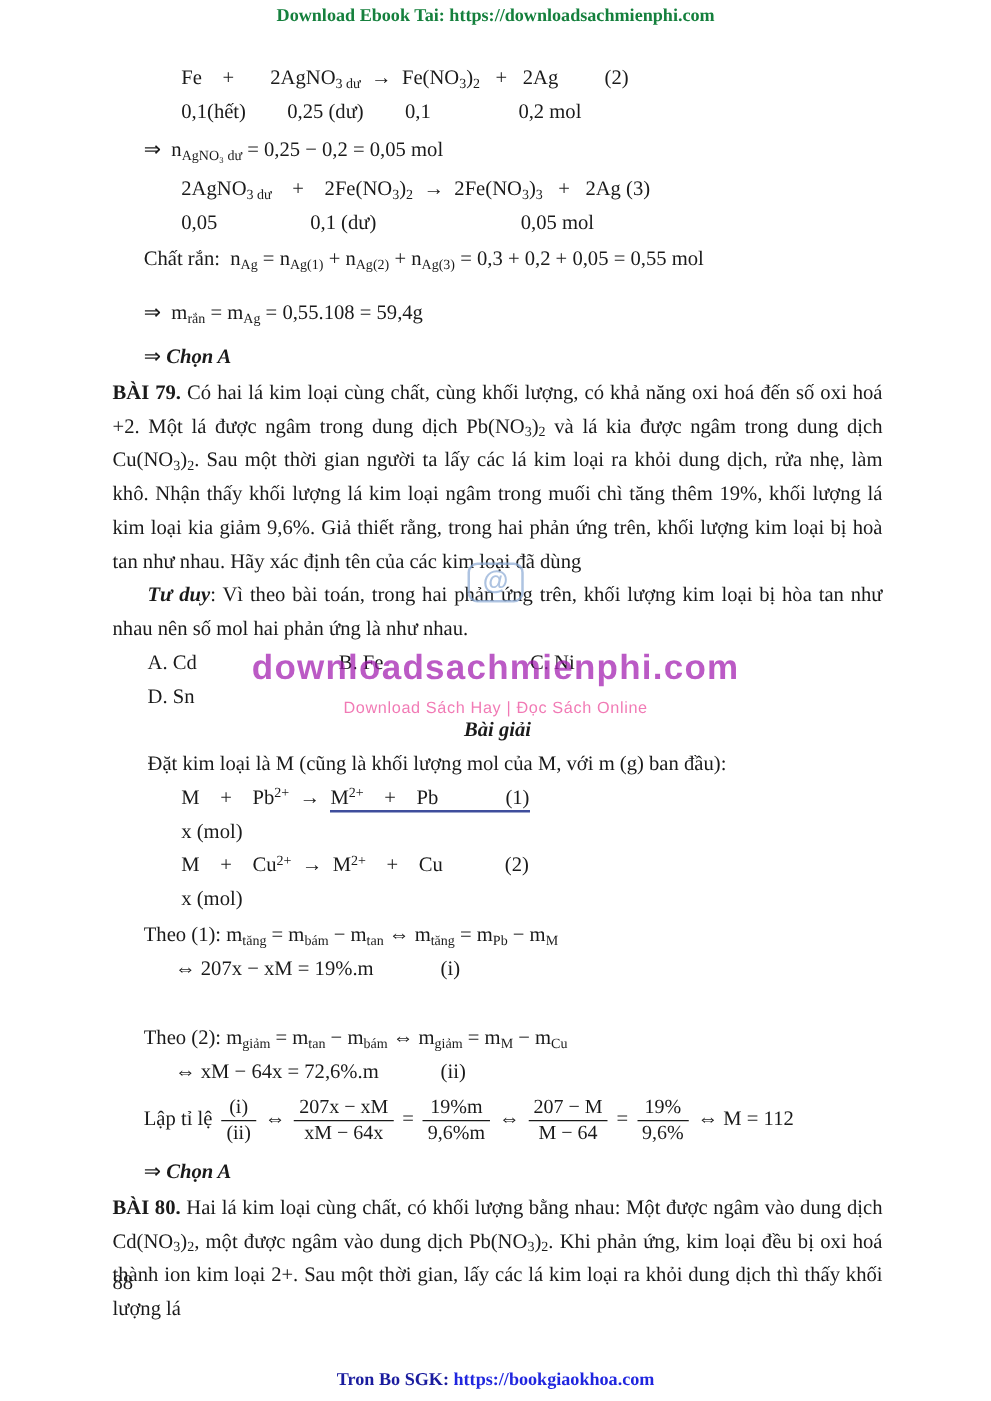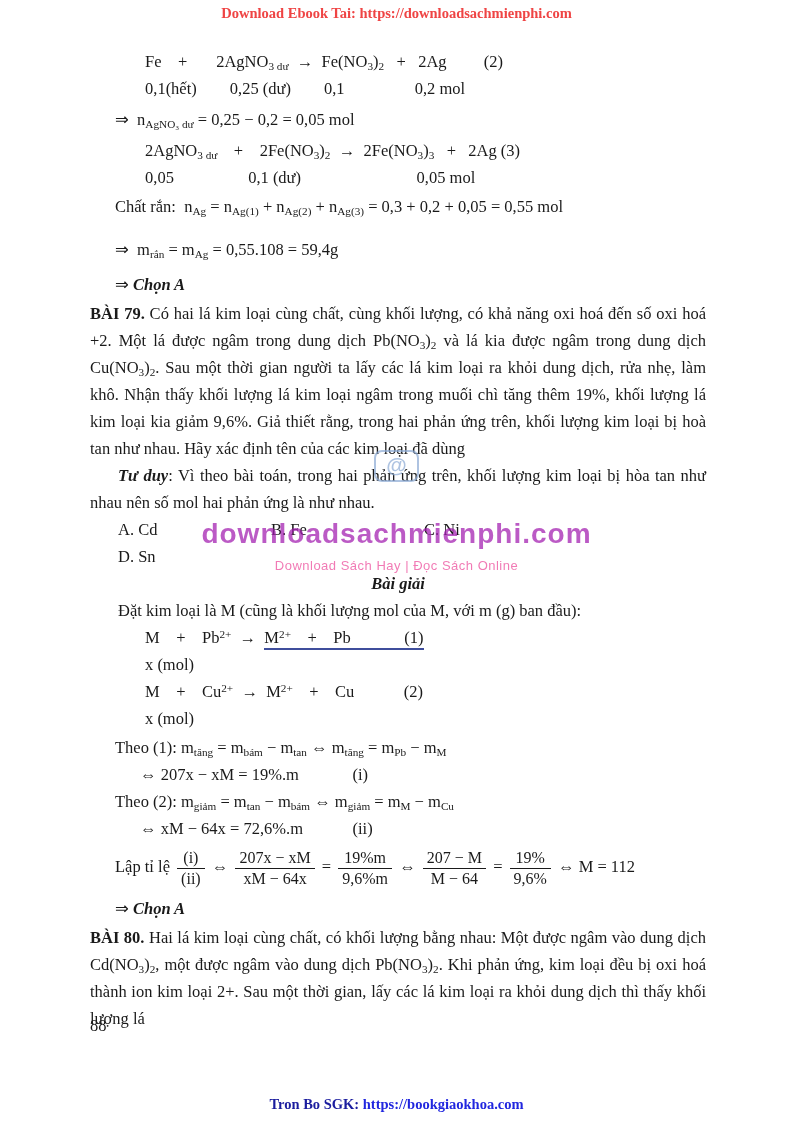--- a/index.html
+++ b/index.html
@@ -52,21 +52,21 @@
   .pagenum { position: absolute; left: 90px; top: 1016px; font-size: 16.5px; }
   .footer {
     position: absolute; bottom: 8px; left: 0; right: 0;
     text-align: center; font-size: 14.5px; font-weight: bold;
   }
 </style>
 </head>
 <body>
 
 <div class="page">
-  <div class="header" style="color: #ef4444;">Download Ebook Tai: https://downloadsachmienphi.com</div>
+  <div class="header" style="color: #15803d;">Download Ebook Tai: https://downloadsachmienphi.com</div>
 
   <div class="wm wm-at" style="color: rgb(143, 173, 214);"><span>@</span></div>
   <div class="wm wm-title" style="color: #a21caf;">downloadsachmienphi.com</div>
   <div class="wm wm-sub" style="color: #ec4899;">Download Sách Hay | Đọc Sách Online</div>
 
   <div class="content">
       <div class="line formula" style="padding-left: 55px;">Fe    +       2AgNO<sub>3 dư</sub>  →  Fe(NO<sub>3</sub>)<sub>2</sub>   +   2Ag         (2)</div>
       <div class="line formula" style="padding-left: 55px;">0,1(hết)        0,25 (dư)        0,1                 0,2 mol</div>
       <div class="line formula" style="padding-left: 25px; margin-top: 4px;">⇒  n<sub>AgNO₃ dư</sub> = 0,25 − 0,2 = 0,05 mol</div>
       <div class="line formula" style="padding-left: 55px; margin-top: 4px;">2AgNO<sub>3 dư</sub>    +    2Fe(NO<sub>3</sub>)<sub>2</sub>  →  2Fe(NO<sub>3</sub>)<sub>3</sub>   +   2Ag (3)</div>
@@ -78,21 +78,21 @@
       <div class="line para" style="text-indent: 28px;"><span class="bi">Tư duy</span>: Vì theo bài toán, trong hai phản ứng trên, khối lượng kim loại bị hòa tan như nhau nên số mol hai phản ứng là như nhau.</div>
       <div class="line options" style="padding-left: 28px;"><span class="opt">A. Cd</span><span class="opt">B. Fe</span><span class="opt">C. Ni</span><span class="opt">D. Sn</span></div>
       <div class="line center"><span class="bi">Bài giải</span></div>
       <div class="line formula" style="padding-left: 28px;">Đặt kim loại là M (cũng là khối lượng mol của M, với m (g) ban đầu):</div>
       <div class="line formula" style="padding-left: 55px;">M    +    Pb<sup>2+</sup>  →  <span class="wm-underline">M<sup>2+</sup>    +    Pb             (1)</span></div>
       <div class="line formula" style="padding-left: 55px;">x (mol)</div>
       <div class="line formula" style="padding-left: 55px;">M    +    Cu<sup>2+</sup>  →  M<sup>2+</sup>    +    Cu            (2)</div>
       <div class="line formula" style="padding-left: 55px;">x (mol)</div>
       <div class="line formula" style="padding-left: 25px; margin-top: 2px;">Theo (1): m<sub>tăng</sub> = m<sub>bám</sub> − m<sub>tan</sub> ⇔ m<sub>tăng</sub> = m<sub>Pb</sub> − m<sub>M</sub></div>
       <div class="line formula" style="padding-left: 50px;">⇔ 207x − xM = 19%.m             (i)</div>
-      <div class="line formula" style="padding-left: 25px;">Theo (2): m<sub>giảm</sub> = m<sub>tan</sub> − m<sub>bám</sub> ⇔ m<sub>giảm</sub> = m<sub>M</sub> − m<sub>Cu</sub></div>
+      <div class="line formula" style="padding-left: 25px; margin-top: 28px;">Theo (2): m<sub>giảm</sub> = m<sub>tan</sub> − m<sub>bám</sub> ⇔ m<sub>giảm</sub> = m<sub>M</sub> − m<sub>Cu</sub></div>
       <div class="line formula" style="padding-left: 50px;">⇔ xM − 64x = 72,6%.m            (ii)</div>
       <div class="line formula" style="padding-left: 25px; margin-top: 4px;">Lập tỉ lệ <span class="frac"><span class="num">(i)</span><span class="den">(ii)</span></span> ⇔ <span class="frac"><span class="num">207x − xM</span><span class="den">xM − 64x</span></span> = <span class="frac"><span class="num">19%m</span><span class="den">9,6%m</span></span> ⇔ <span class="frac"><span class="num">207 − M</span><span class="den">M − 64</span></span> = <span class="frac"><span class="num">19%</span><span class="den">9,6%</span></span> ⇔ M = 112</div>
       <div class="line formula" style="padding-left: 25px; margin-top: 4px;">⇒ <span class="bi">Chọn A</span></div>
       <div class="line para" style="margin-top: 2px;"><b>BÀI 80.</b> Hai lá kim loại cùng chất, có khối lượng bằng nhau: Một được ngâm vào dung dịch Cd(NO<sub>3</sub>)<sub>2</sub>, một được ngâm vào dung dịch Pb(NO<sub>3</sub>)<sub>2</sub>. Khi phản ứng, kim loại đều bị oxi hoá thành ion kim loại 2+. Sau một thời gian, lấy các lá kim loại ra khỏi dung dịch thì thấy khối lượng lá</div>
     </div>
 
   <div class="pagenum">88</div>
 
   <div class="footer">
     <span style="color: rgb(26, 28, 158);">Tron Bo SGK: </span><span style="color: rgb(32, 38, 223);">https://bookgiaokhoa.com</span>

